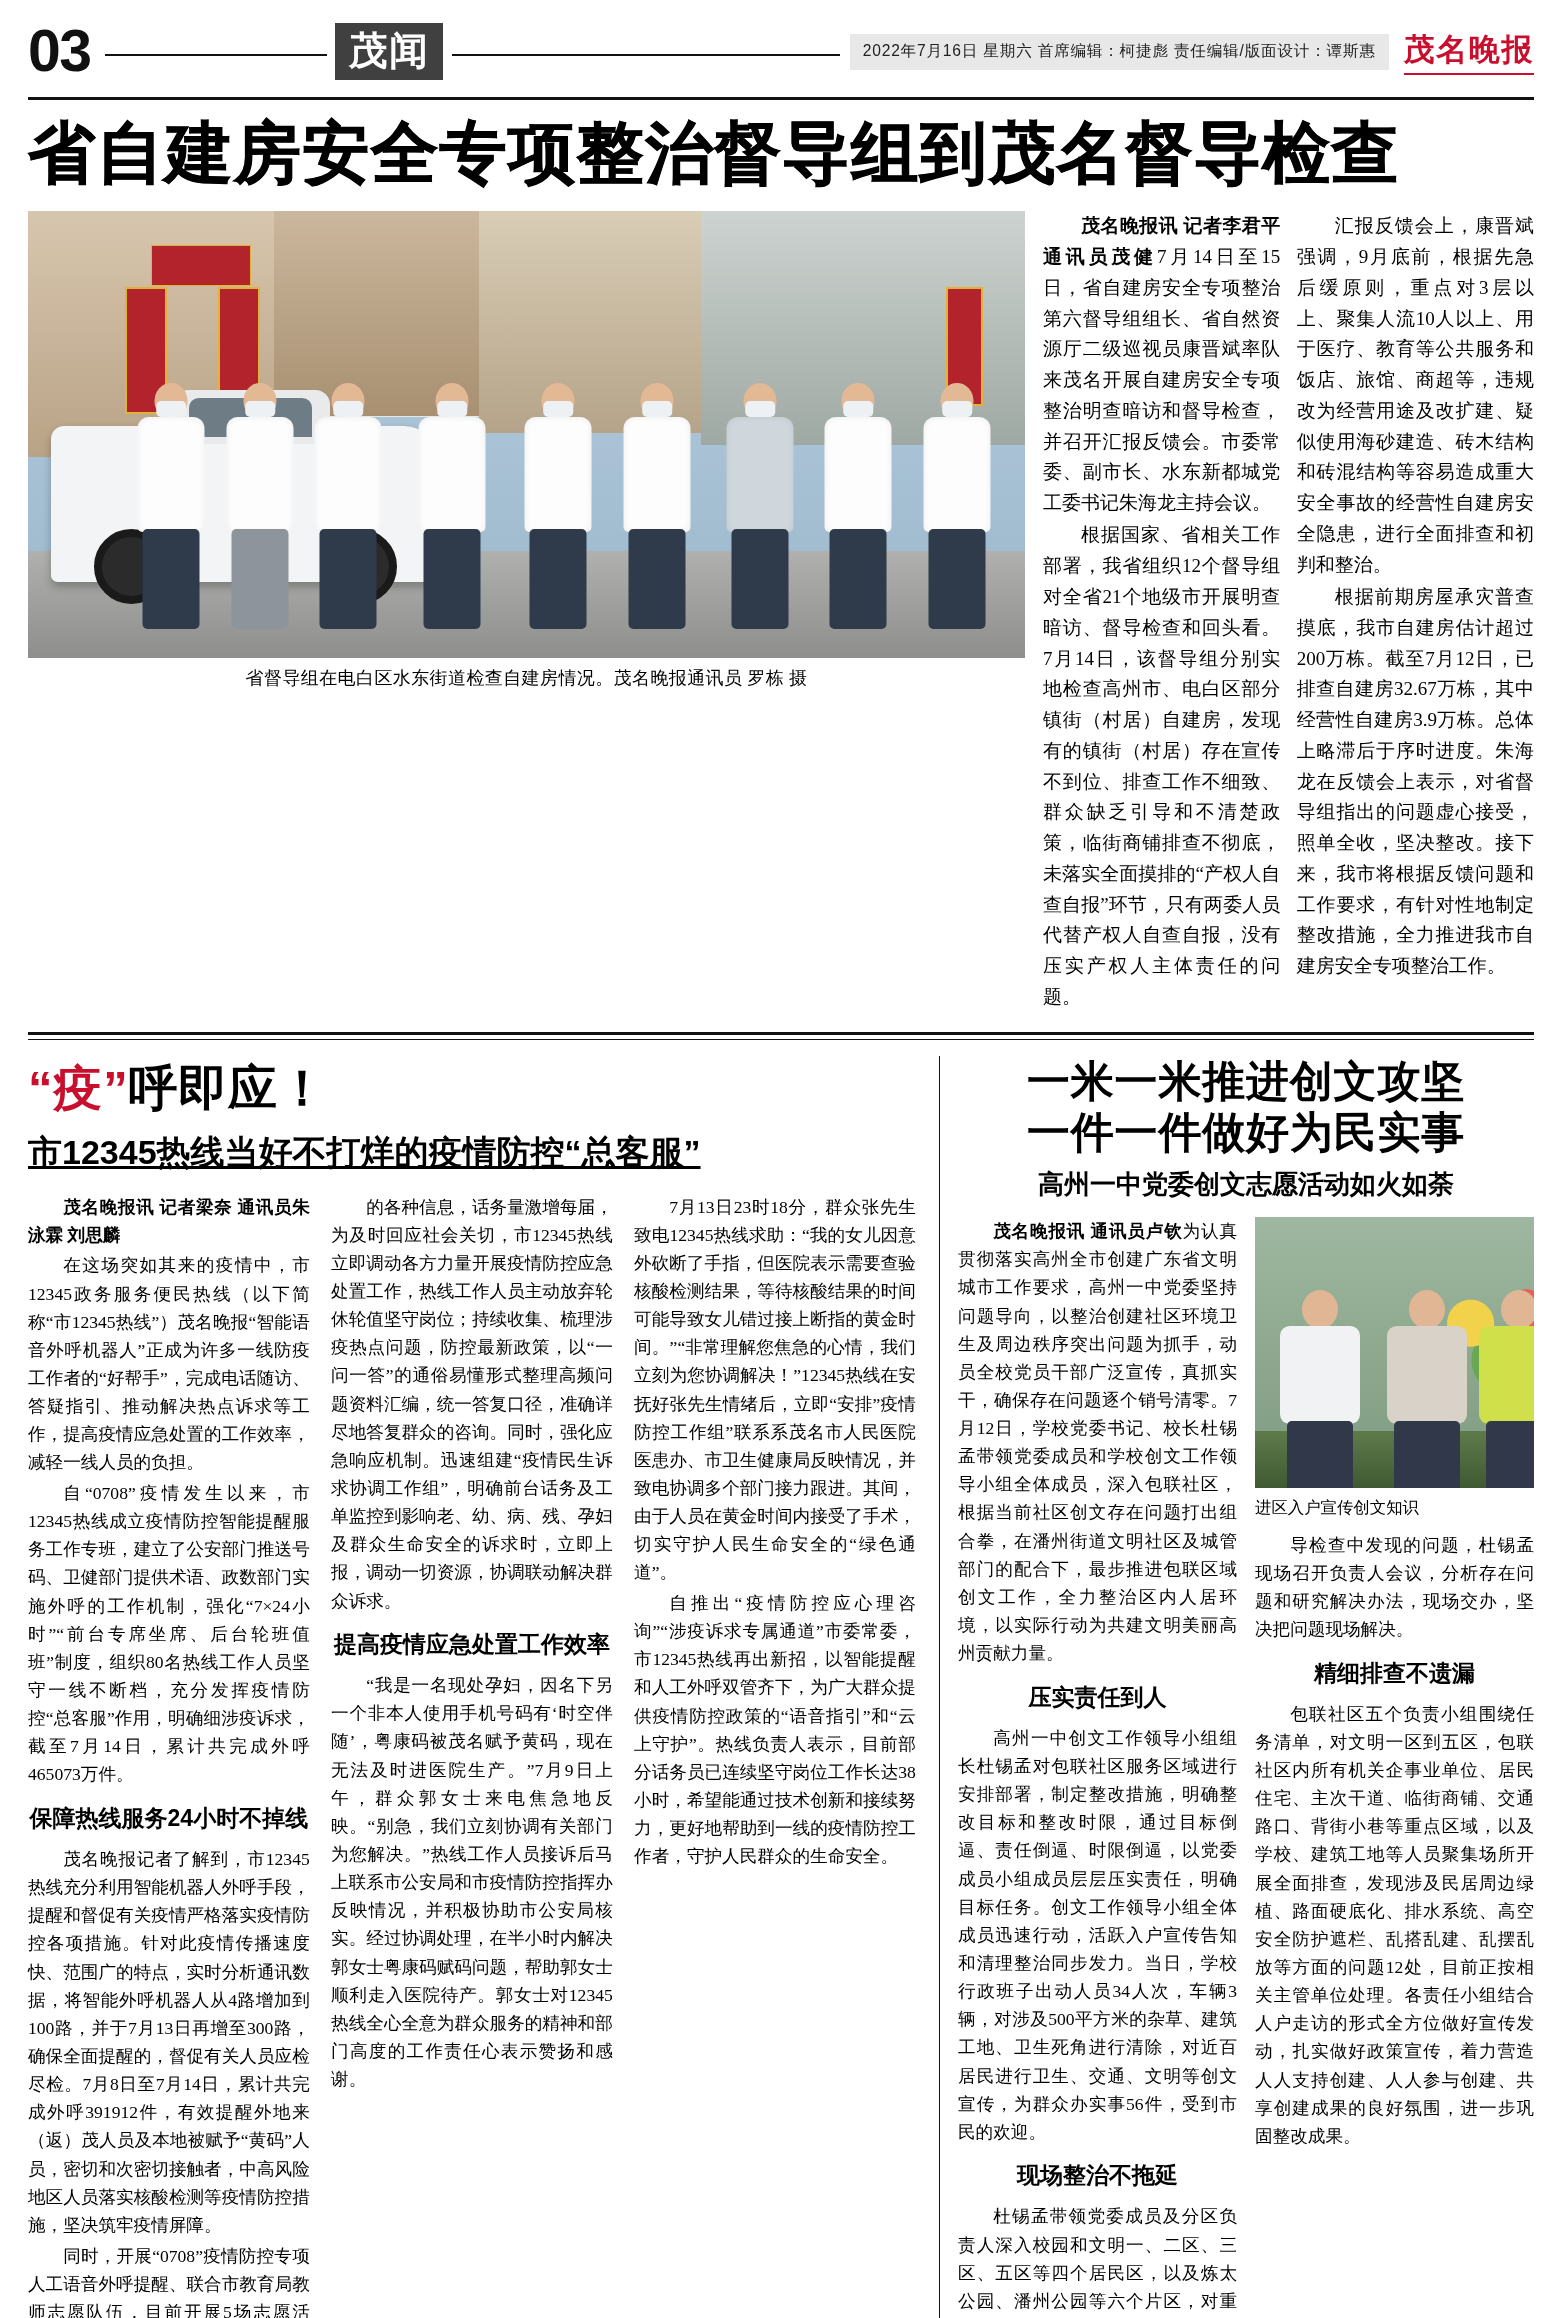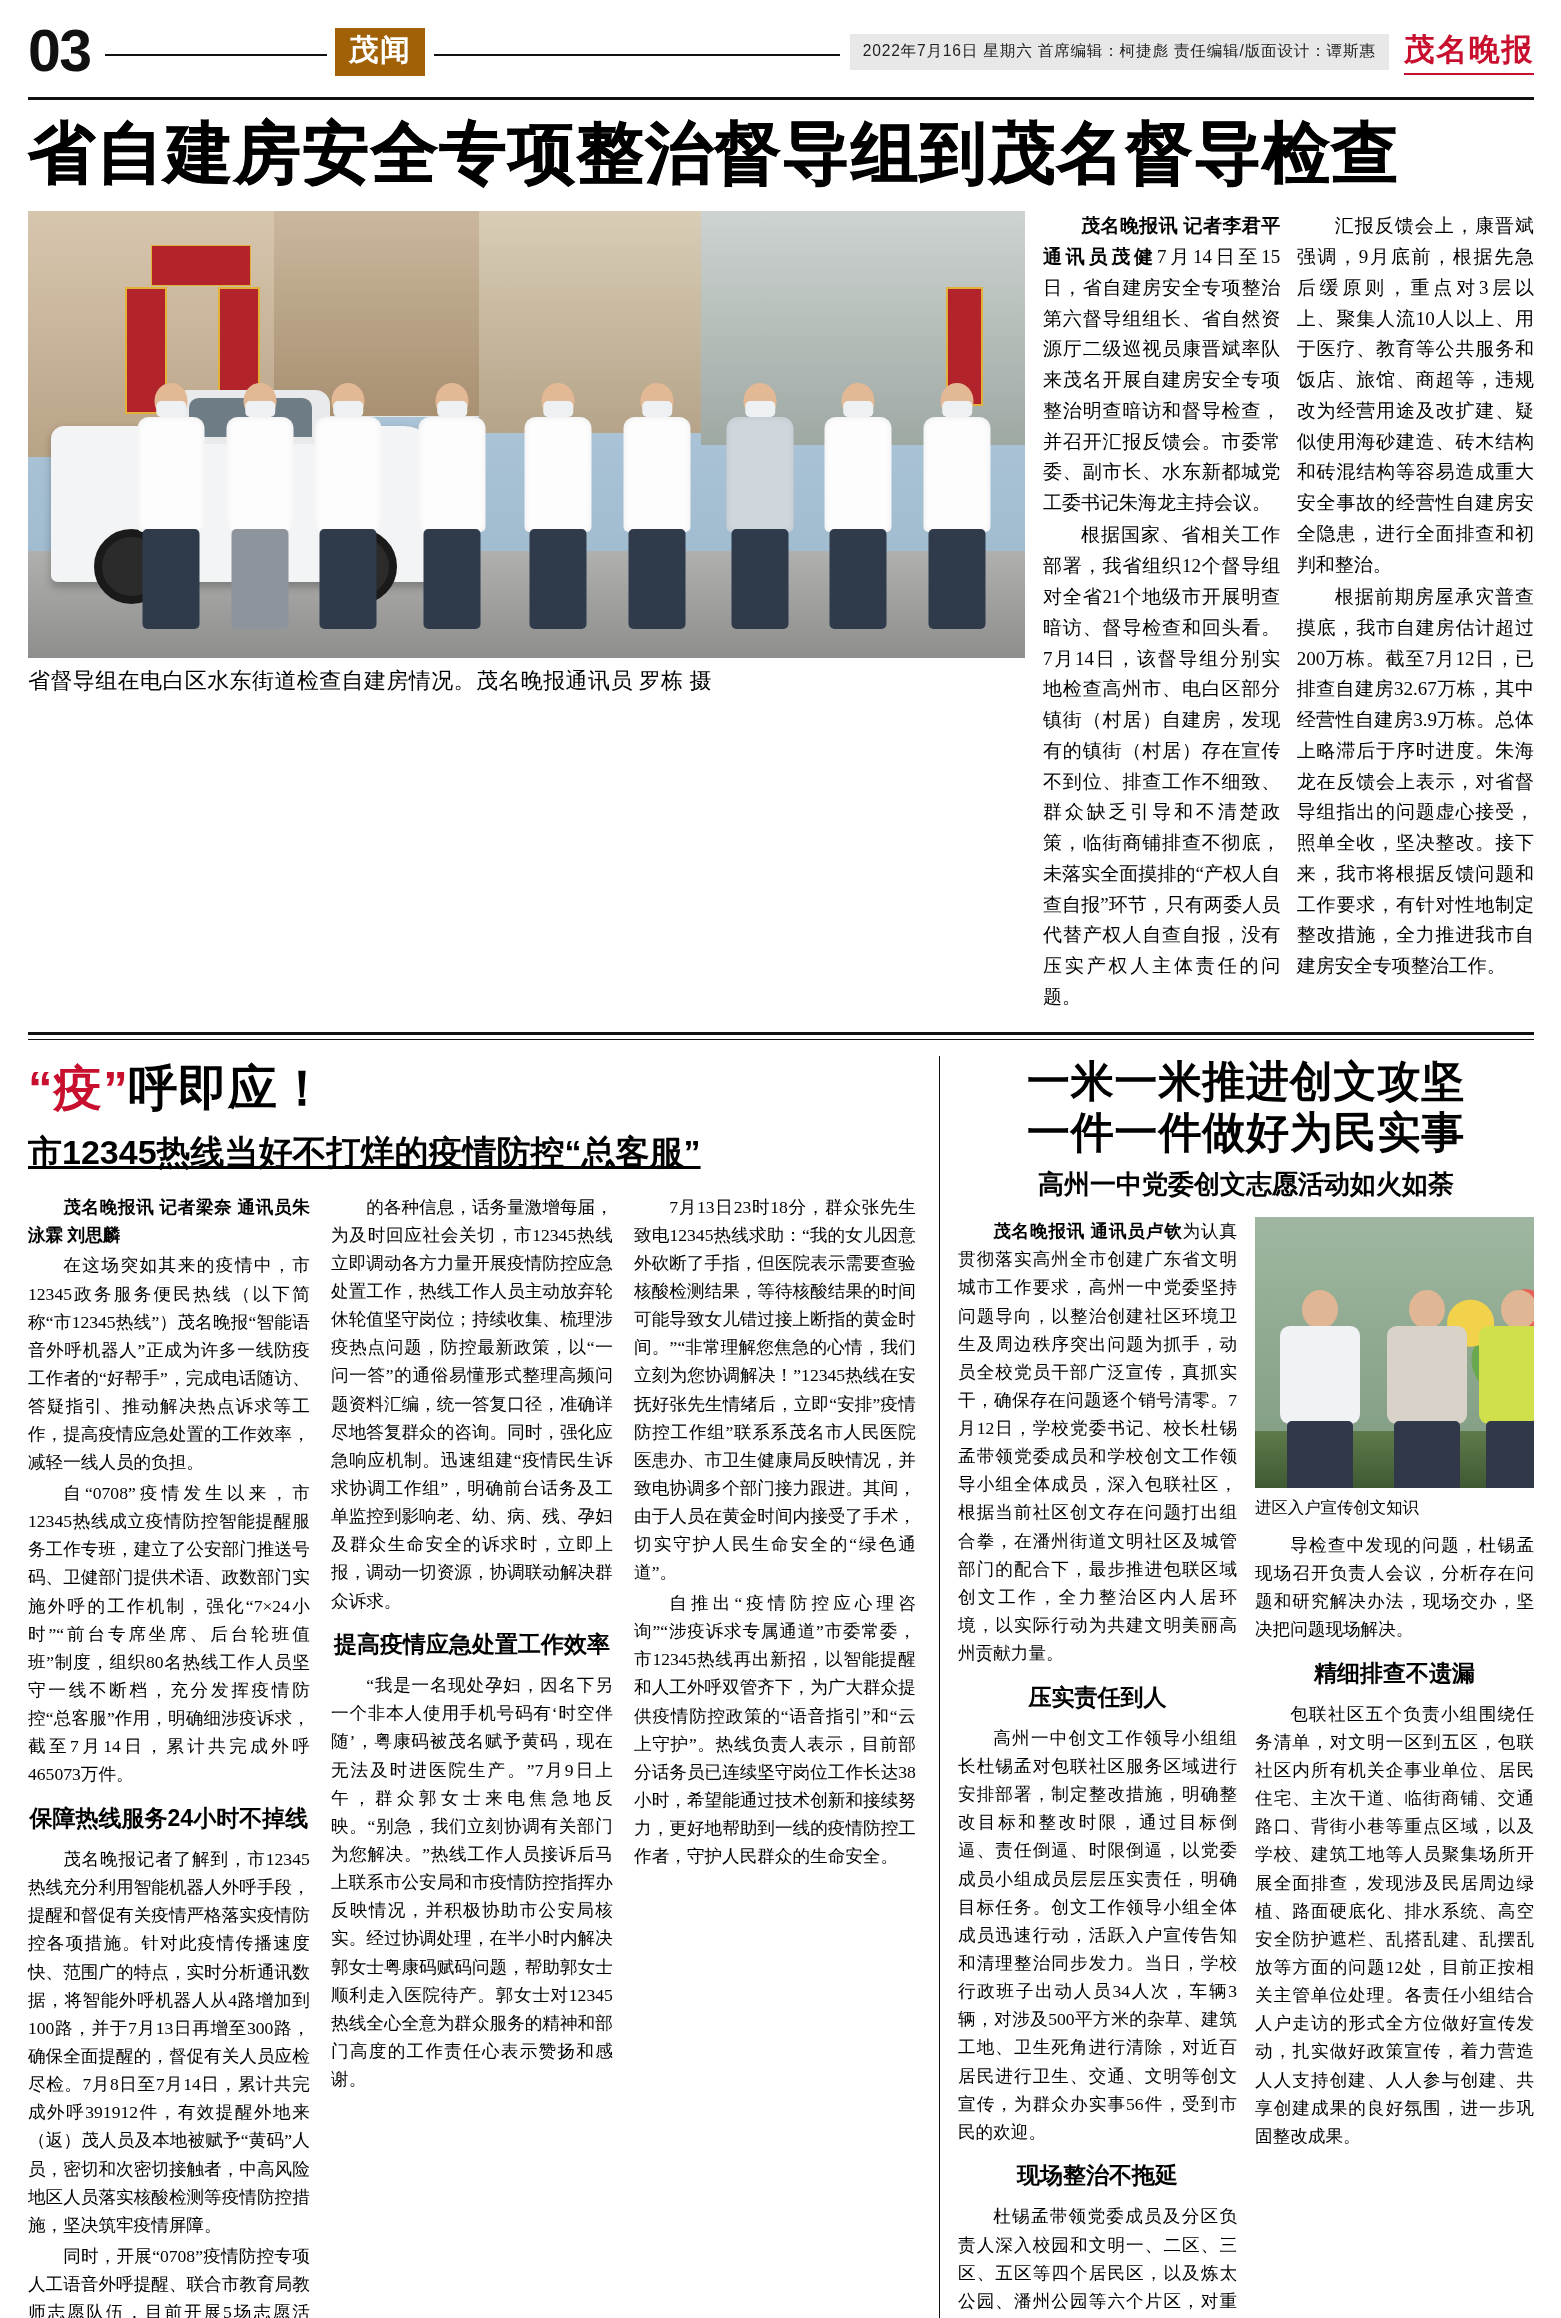--- a/index.html
+++ b/index.html
@@ -11,22 +11,22 @@
     position:relative;
     overflow:hidden;
   }
   .page{position:relative;width:1562px;height:2319px;box-sizing:border-box;padding:0 28px;}
 
   
   .masthead{display:flex;align-items:center;height:92px;padding-top:11.5px;box-sizing:border-box;}
   .folio{font-family:"Liberation Sans", sans-serif;font-size:59px;font-weight:bold;letter-spacing:-1.6px;line-height:1;color:#111;}
   .mast-rule{flex:0 0 auto;width:222px;height:0;border-top:2.5px solid #111;margin:0 8.2px 0 14.8px;position:relative;top:3.3px;}
   .mast-title{
-    background:#a16207;color:#fff;font-family:"Liberation Serif", serif;
-    font-weight:bold;font-size:30px;line-height:1;padding:7.4px 13px 10.7px 13px;letter-spacing:1.6px;text-align:center;
+    background:#404040;color:#fff;font-family:"Liberation Serif", serif;
+    font-weight:bold;font-size:39px;line-height:1;padding:7.4px 13px 10.7px 13px;letter-spacing:1.6px;text-align:center;
   }
   .mast-rule2{flex:1 1 auto;height:0;border-top:2.5px solid #111;margin:0 9.8px;position:relative;top:3.3px;}
   .mast-meta{
     background:#e8e8e8;font-family:"Liberation Sans", sans-serif;font-size:15.6px;
     padding:7.4px 13px;letter-spacing:0.8px;color:#222;white-space:nowrap;
   }
   .mast-logo{margin-left:14.8px;color:#c8102e;font-weight:bold;font-size:31px;letter-spacing:1.6px;
     font-family:"Liberation Serif", serif;border-bottom:2.5px solid #c8102e;padding-bottom:1.6px;}
 
   .top-rule{border-top:3.3px solid #111;margin:4.9px 0 0 0;}
@@ -44,21 +44,21 @@
     -webkit-text-stroke:0.8px #000;
   }
 
   
   .top-section{display:flex;gap:18px;}
   .photo-col{width:997px;}
   .photo{
     width:997px;height:447px;position:relative;overflow:hidden;
     background:linear-gradient(#b9cfe0,#9ab6cb);
   }
-  .cap{font-size:22px;margin-top:7.4px;letter-spacing:0.4px;}
+  .cap{font-size:18px;text-align:center;margin-top:7.4px;letter-spacing:0.4px;}
   .top-text-col{flex:1;display:flex;gap:16.4px;}
   .tcol{width:calc(50% - 8.2px);font-size:19px;line-height:1.62;text-align:justify;}
   .tcol p{margin:0 0 1.6px 0;text-indent:2em;}
   .lead-tag{font-weight:bold;}
 
   
   .sec-rule{border-top:3.3px solid #111;margin:18px 0 0 0;}
   .sec-rule-thin{border-top:1.2px solid #111;margin:3.3px 0 16.4px 0;}
 
   

